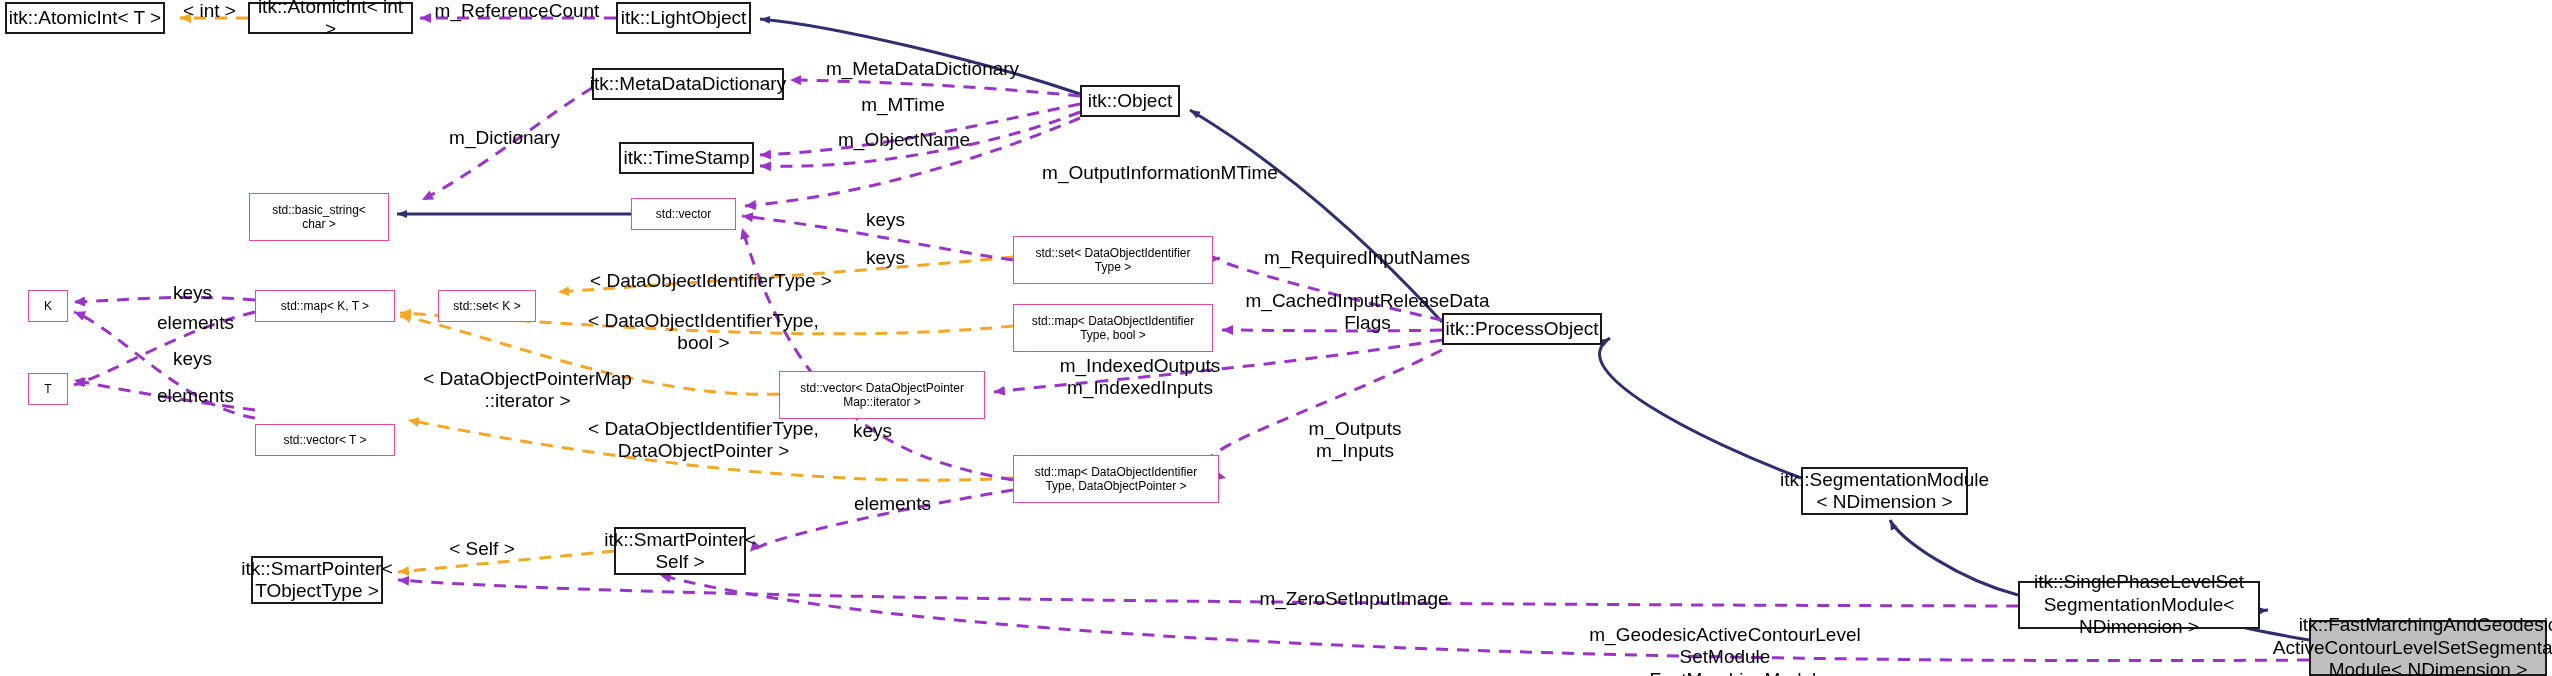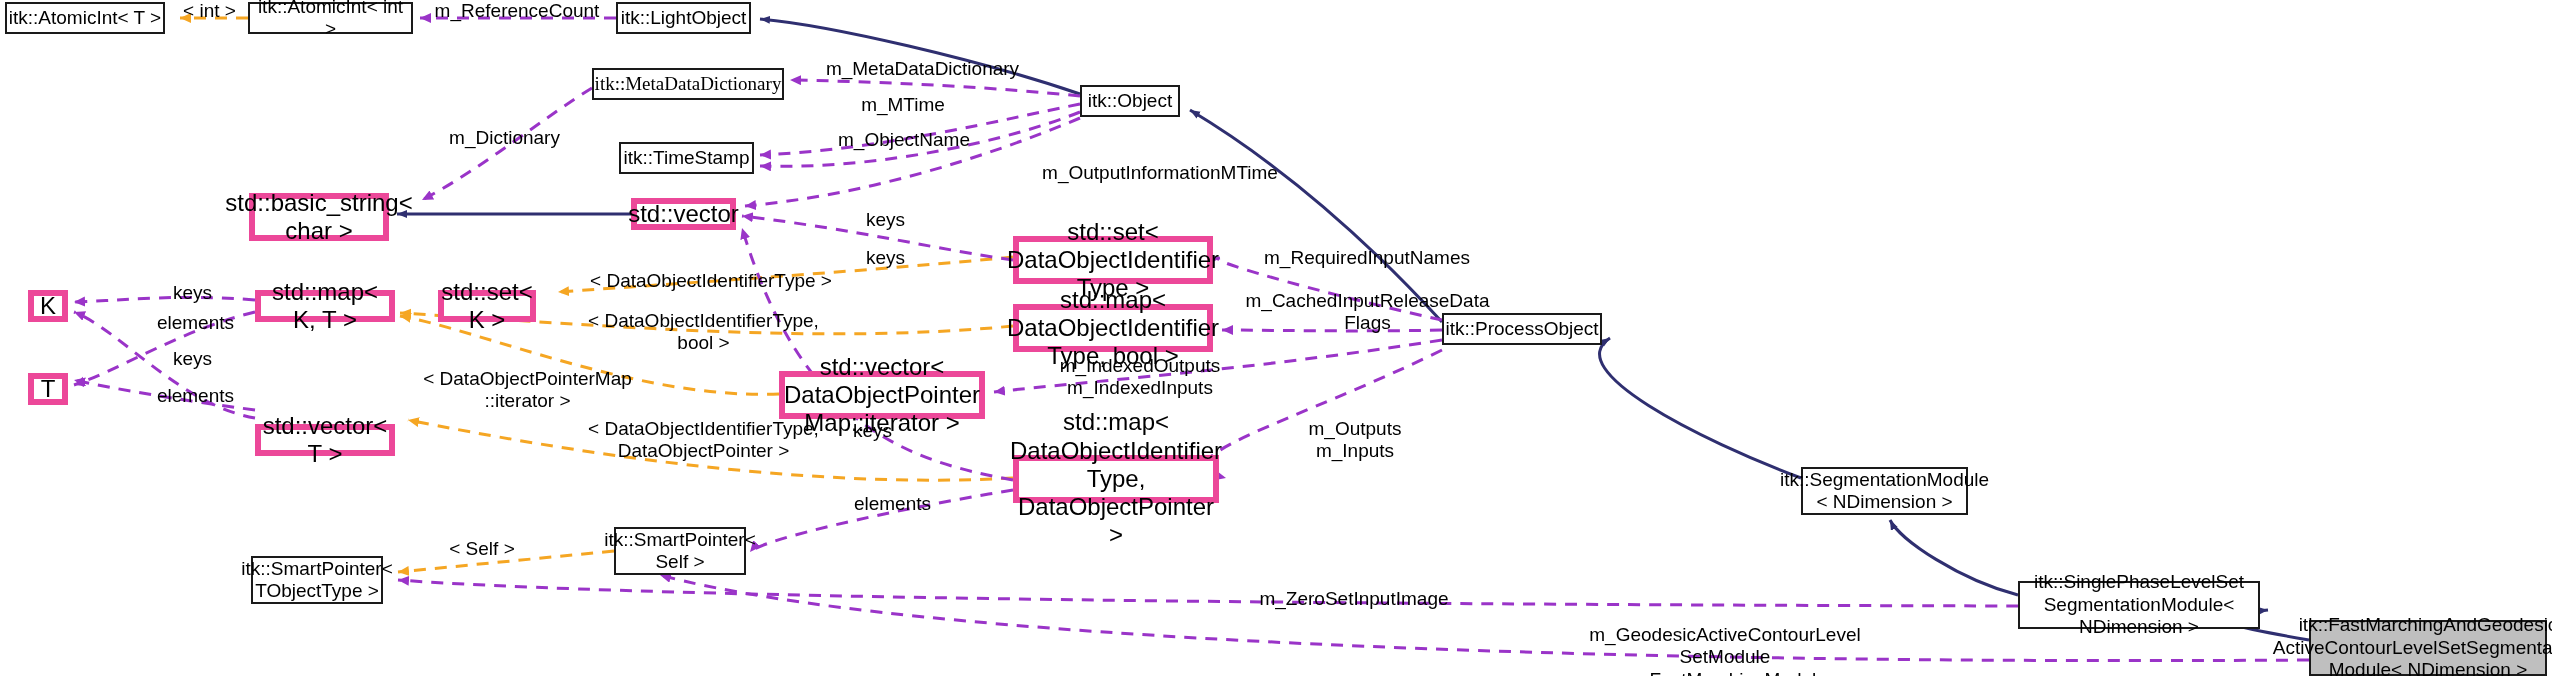--- a/index.html
+++ b/index.html
@@ -5,21 +5,21 @@
   html,body{margin:0;padding:0;background:#ffffff;}
   #canvas{position:relative;width:2552px;height:676px;background:#fff;
           font-family:"Liberation Sans", sans-serif;overflow:hidden;}
   svg#edges{position:absolute;left:0;top:0;width:2552px;height:676px;}
 
   .node{position:absolute;box-sizing:border-box;background:#ffffff;
         display:flex;align-items:center;justify-content:center;text-align:center;
         font-family:"Liberation Sans", sans-serif;color:#000;line-height:1.18;
         white-space:pre-line;}
   
-  .tmpl{border:6px solid #ec4899;font-size:24px;}
+  .tmpl{border:1px solid #ec4899;font-size:12px;}
   
   .cls{border:2px solid #1a1a1a;font-size:19px;}
   
   .focus{background:#bfbfbf;border:2px solid #1a1a1a;font-size:19px;}
 
   .elabel{position:absolute;font-size:19px;color:#000;text-align:center;
           line-height:1.18;white-space:pre-line;background:transparent;}
 </style>
 </head>
 <body>
@@ -76,21 +76,21 @@
       <path d="M1013,480 C900,460 800,420 742,228"></path>
       <path d="M1013,490 C890,510 760,540 750,552"></path>
       <path d="M2018,606 C1600,605 700,602 398,580"></path>
       <path d="M2309,660 C1600,665 900,640 660,575"></path>
     </g>
   </svg>
 
   <div class="node cls" style="left:5px;top:2px;width:160px;height:32px;">itk::AtomicInt&lt; T &gt;</div>
   <div class="node cls" style="left:248px;top:2px;width:165px;height:32px;">itk::AtomicInt&lt; int &gt;</div>
   <div class="node cls" style="left:616px;top:2px;width:135px;height:32px;">itk::LightObject</div>
-  <div class="node cls" style="left:592px;top:68px;width:192px;height:32px;font-family:Liberation Serif, serif;">itk::MetaDataDictionary</div>
+  <div class="node cls" style="left:592px;top:68px;width:192px;height:32px;">itk::MetaDataDictionary</div>
   <div class="node cls" style="left:1080px;top:85px;width:100px;height:32px;">itk::Object</div>
   <div class="node cls" style="left:619px;top:142px;width:135px;height:32px;">itk::TimeStamp</div>
   <div class="node tmpl" style="left:249px;top:193px;width:140px;height:48px;">std::basic_string&lt;
 char &gt;</div>
   <div class="node tmpl" style="left:631px;top:198px;width:105px;height:32px;">std::vector</div>
   <div class="node tmpl" style="left:1013px;top:236px;width:200px;height:48px;">std::set&lt; DataObjectIdentifier
 Type &gt;</div>
   <div class="node tmpl" style="left:28px;top:290px;width:40px;height:32px;">K</div>
   <div class="node tmpl" style="left:255px;top:290px;width:140px;height:32px;">std::map&lt; K, T &gt;</div>
   <div class="node tmpl" style="left:438px;top:290px;width:98px;height:32px;">std::set&lt; K &gt;</div>

